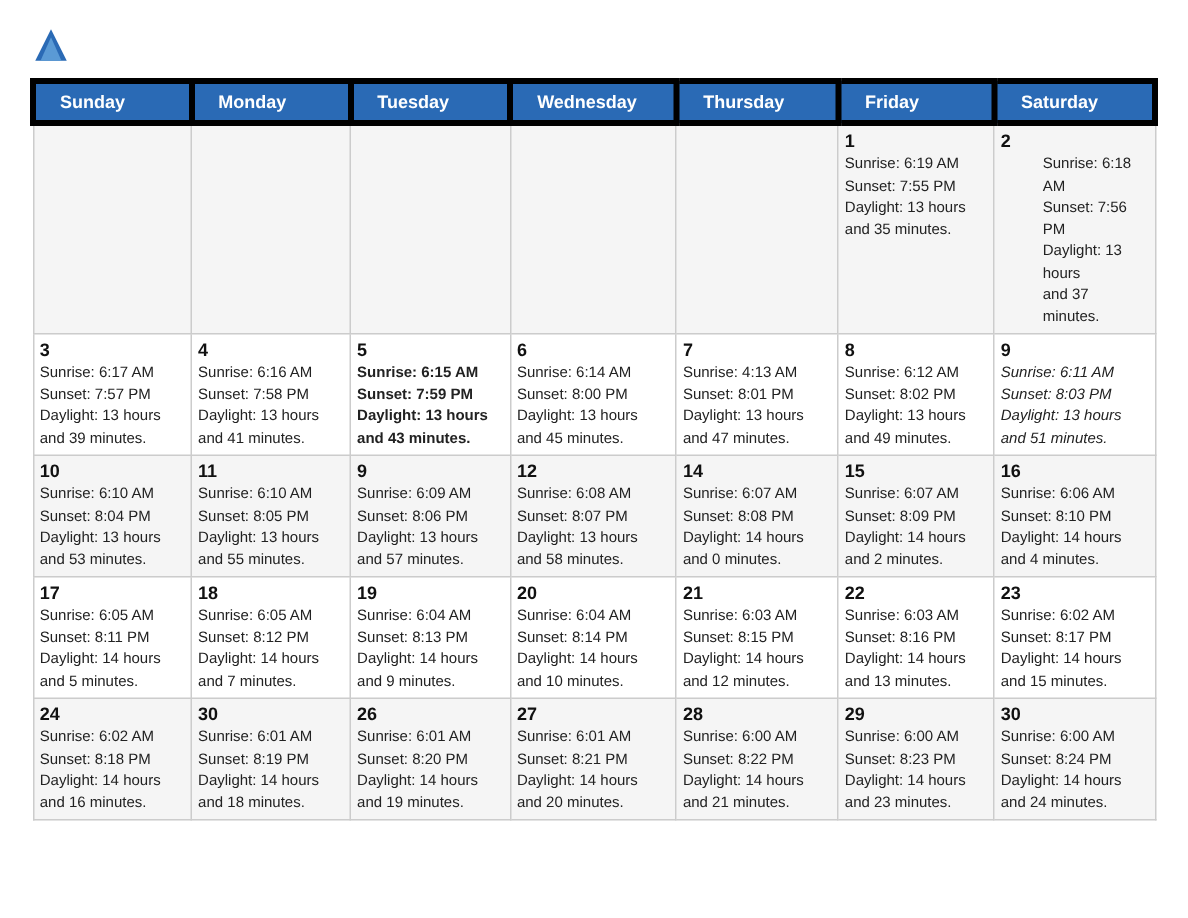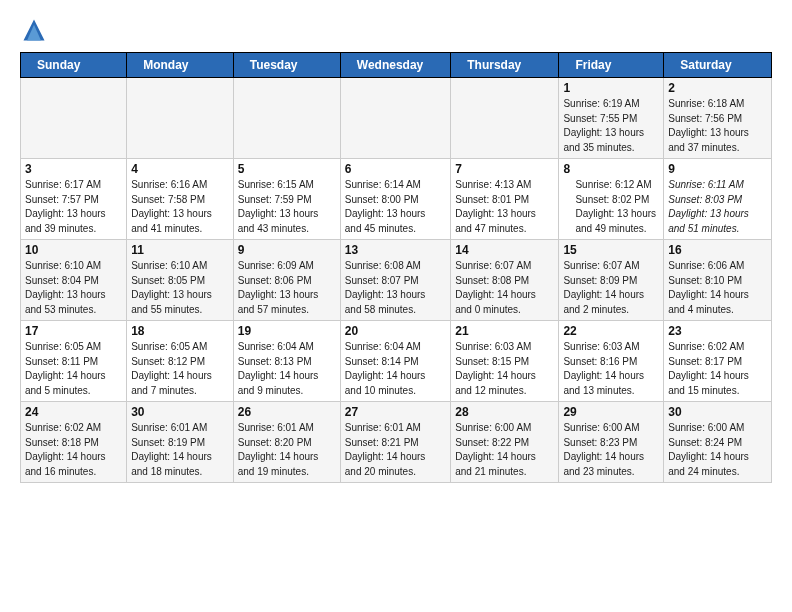--- a/index.html
+++ b/index.html
@@ -55,21 +55,21 @@
       border-collapse: collapse;
       font-size: 10.5px;
     }
     .calendar thead tr th {
       background-color: #2a6ab5;
       color: #fff;
       padding: 5px 16px;
       text-align: left;
       font-size: 12px;
       font-weight: bold;
-      border: 1px solid #000000;
+      border: 4px solid #000000;
     }
     .calendar tbody tr td {
       border: 1px solid #ccc;
       vertical-align: top;
       padding: 3px 4px;
       width: 113px;
       min-height: 70px;
       background: #fff;
     }
     .calendar tbody tr:nth-child(odd) td {
@@ -132,21 +132,21 @@
           <td></td>
           <td>
             <div class="day-number">1</div>
             <div class="day-info" style="white-space: pre-line;">Sunrise: 6:19 AM
 Sunset: 7:55 PM
 Daylight: 13 hours
 and 35 minutes.</div>
           </td>
           <td>
             <div class="day-number">2</div>
-            <div class="day-info" style="white-space: pre-line;">Sunrise: 6:18 AM
+            <div class="day-info" style="white-space: pre-line; margin-left: 28px;">Sunrise: 6:18 AM
 Sunset: 7:56 PM
 Daylight: 13 hours
 and 37 minutes.</div>
           </td>
         </tr>
         <tr>
           <td>
             <div class="day-number">3</div>
             <div class="day-info" style="white-space: pre-line;">Sunrise: 6:17 AM
 Sunset: 7:57 PM
@@ -155,42 +155,42 @@
           </td>
           <td>
             <div class="day-number">4</div>
             <div class="day-info" style="white-space: pre-line;">Sunrise: 6:16 AM
 Sunset: 7:58 PM
 Daylight: 13 hours
 and 41 minutes.</div>
           </td>
           <td>
             <div class="day-number">5</div>
-            <div class="day-info" style="white-space: pre-line;">Sunrise: 6:15 AM
+            <div class="day-info" style="white-space: pre-line; font-weight: bold;">Sunrise: 6:15 AM
 Sunset: 7:59 PM
 Daylight: 13 hours
 and 43 minutes.</div>
           </td>
           <td>
             <div class="day-number">6</div>
             <div class="day-info" style="white-space: pre-line;">Sunrise: 6:14 AM
 Sunset: 8:00 PM
 Daylight: 13 hours
 and 45 minutes.</div>
           </td>
           <td>
             <div class="day-number">7</div>
             <div class="day-info" style="white-space: pre-line;">Sunrise: 4:13 AM
 Sunset: 8:01 PM
 Daylight: 13 hours
 and 47 minutes.</div>
           </td>
           <td>
             <div class="day-number">8</div>
-            <div class="day-info" style="white-space: pre-line; margin-left: 12px;">Sunrise: 6:12 AM
+            <div class="day-info" style="white-space: pre-line;">Sunrise: 6:12 AM
 Sunset: 8:02 PM
 Daylight: 13 hours
 and 49 minutes.</div>
           </td>
           <td>
             <div class="day-number">9</div>
             <div class="day-info" style="white-space: pre-line; font-style: italic;">Sunrise: 6:11 AM
 Sunset: 8:03 PM
 Daylight: 13 hours
 and 51 minutes.</div>
@@ -212,21 +212,21 @@
 and 55 minutes.</div>
           </td>
           <td>
             <div class="day-number">9</div>
             <div class="day-info" style="white-space: pre-line;">Sunrise: 6:09 AM
 Sunset: 8:06 PM
 Daylight: 13 hours
 and 57 minutes.</div>
           </td>
           <td>
-            <div class="day-number">13</div>
+            <div class="day-number">12</div>
             <div class="day-info" style="white-space: pre-line;">Sunrise: 6:08 AM
 Sunset: 8:07 PM
 Daylight: 13 hours
 and 58 minutes.</div>
           </td>
           <td>
             <div class="day-number">14</div>
             <div class="day-info" style="white-space: pre-line;">Sunrise: 6:07 AM
 Sunset: 8:08 PM
 Daylight: 14 hours

